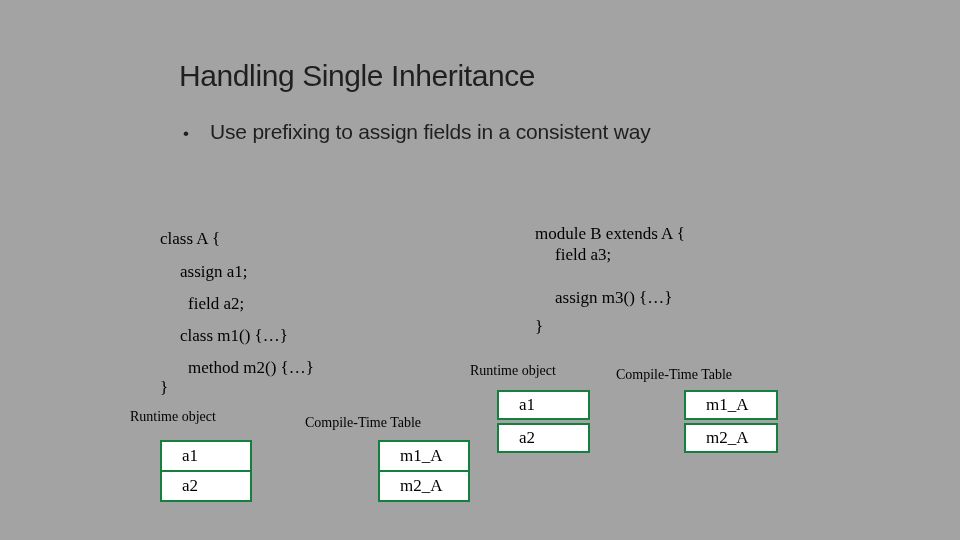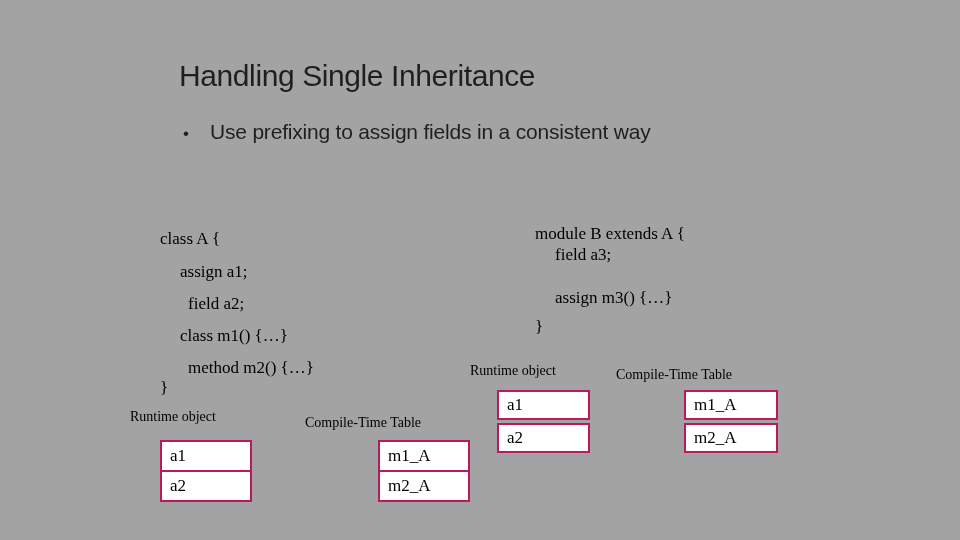--- a/index.html
+++ b/index.html
@@ -54,28 +54,28 @@
 
   .tbl-label {
     font-family: "Liberation Serif", serif;
     font-size: 14px;
     color: #000000;
     white-space: nowrap;
   }
 
   .trow {
     box-sizing: border-box;
-    border: 2px solid #be185d;
+    border: 2px solid #15803d;
     background: #ffffff;
     font-family: "Liberation Serif", serif;
     font-size: 17px;
     color: #000000;
     display: flex;
     align-items: center;
-    padding-left: 8px;
+    padding-left: 20px;
   }
   
   .trow.gap { width: 93px; height: 30px; margin-bottom: 3px; }
   
   .trow.stack { width: 92px; height: 32px; }
   .trow.stack + .trow.stack { margin-top: -2px; }
 
   .page-number {
     left: 871px; top: 504px;
     font-family: Liberation Mono, monospace;

